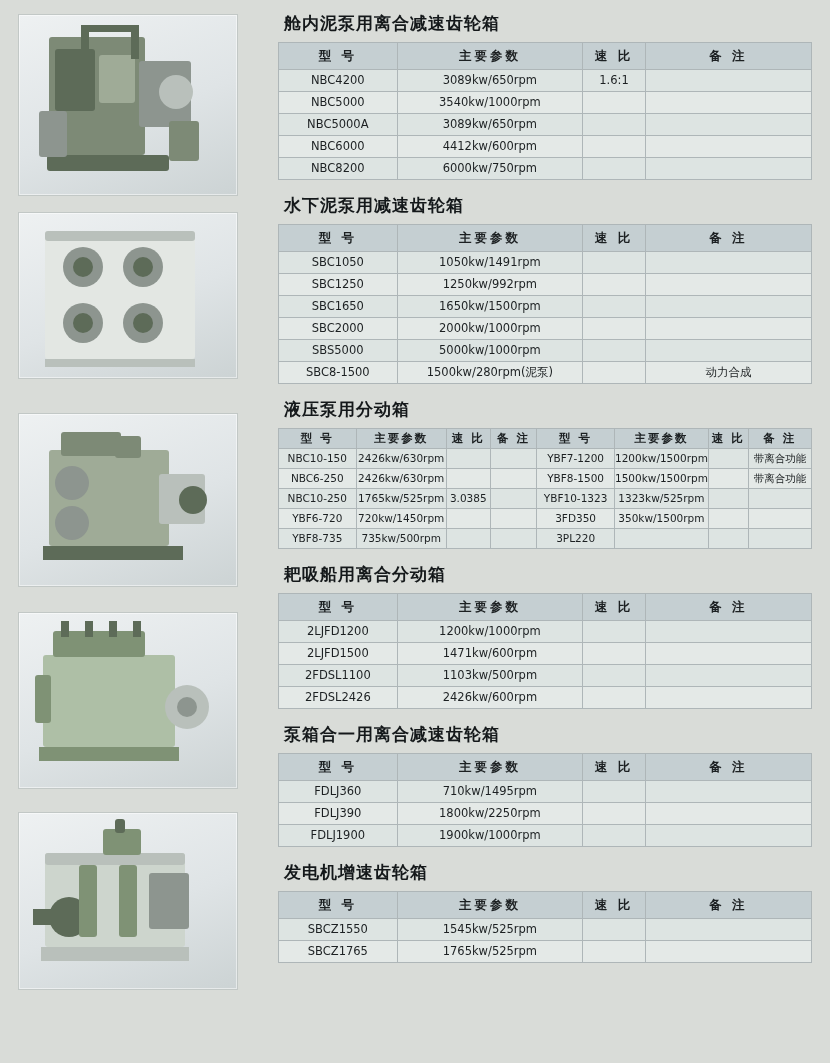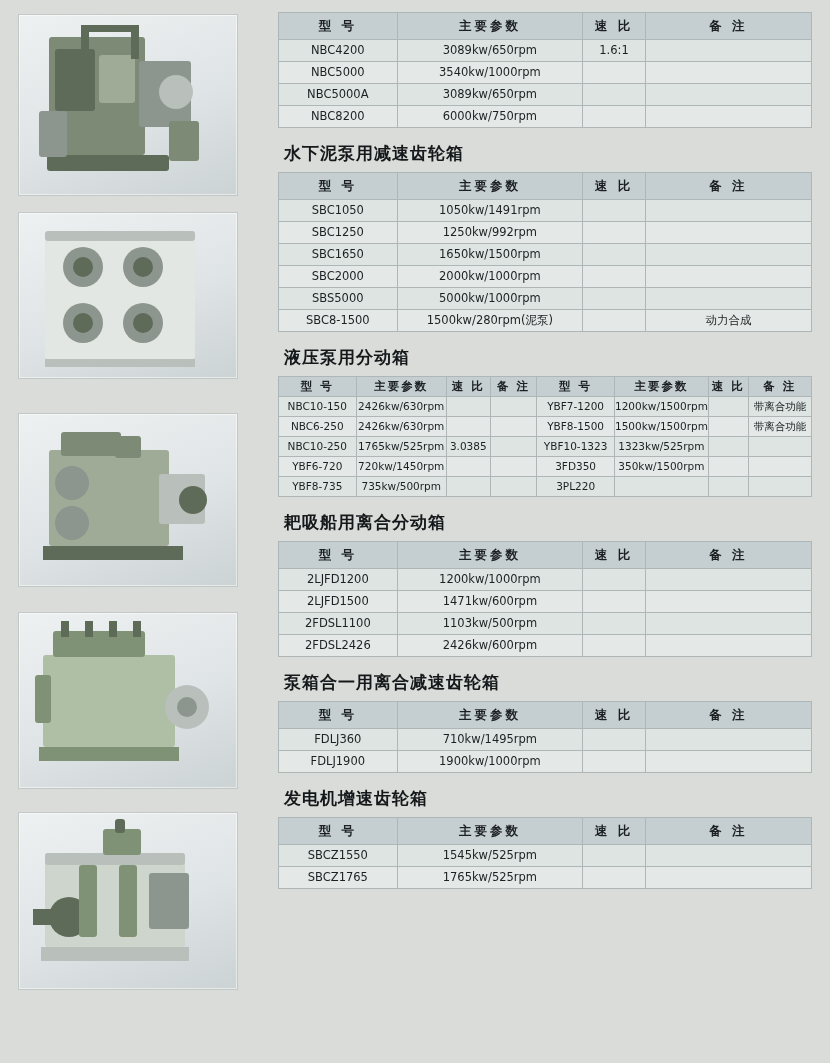--- a/index.html
+++ b/index.html
@@ -156,20 +156,21 @@
       <div class="mach m-grey" style="left:22px;top:134px;width:148px;height:14px;"></div>
       <div class="mach m-dgreen r3" style="left:60px;top:52px;width:18px;height:72px;"></div>
       <div class="mach m-dgreen r3" style="left:100px;top:52px;width:18px;height:72px;"></div>
     </div>
 
   </div>
 
   <div class="content">
 
     <div class="sect-wrap" style="margin-top:12px;">
+      <h2 class="sect">舱内泥泵用离合减速齿轮箱</h2>
       <table class="t-3col">
         <tbody>
             <tr>
           <th class="c-model">型    号</th>
           <th class="c-param">主要参数</th>
           <th class="c-ratio">速  比</th>
           <th class="c-note">备    注</th>
         </tr>
         <tr>
           <td>NBC4200</td>
@@ -179,20 +180,26 @@
         </tr>
         <tr>
           <td>NBC5000</td>
           <td>3540kw/1000rpm</td>
           <td></td>
           <td></td>
         </tr>
         <tr>
           <td>NBC5000A</td>
           <td>3089kw/650rpm</td>
+          <td></td>
+          <td></td>
+        </tr>
+        <tr>
+          <td>NBC6000</td>
+          <td>4412kw/600rpm</td>
           <td></td>
           <td></td>
         </tr>
         <tr>
           <td>NBC8200</td>
           <td>6000kw/750rpm</td>
           <td></td>
           <td></td>
         </tr>
       </tbody>
@@ -365,20 +372,26 @@
           <th class="c-ratio">速  比</th>
           <th class="c-note">备    注</th>
         </tr>
         <tr>
           <td>FDLJ360</td>
           <td>710kw/1495rpm</td>
           <td></td>
           <td></td>
         </tr>
         <tr>
+          <td>FDLJ390</td>
+          <td>1800kw/2250rpm</td>
+          <td></td>
+          <td></td>
+        </tr>
+        <tr>
           <td>FDLJ1900</td>
           <td>1900kw/1000rpm</td>
           <td></td>
           <td></td>
         </tr>
       </tbody>
         </table>
     </div>
 
     <div class="sect-wrap">

